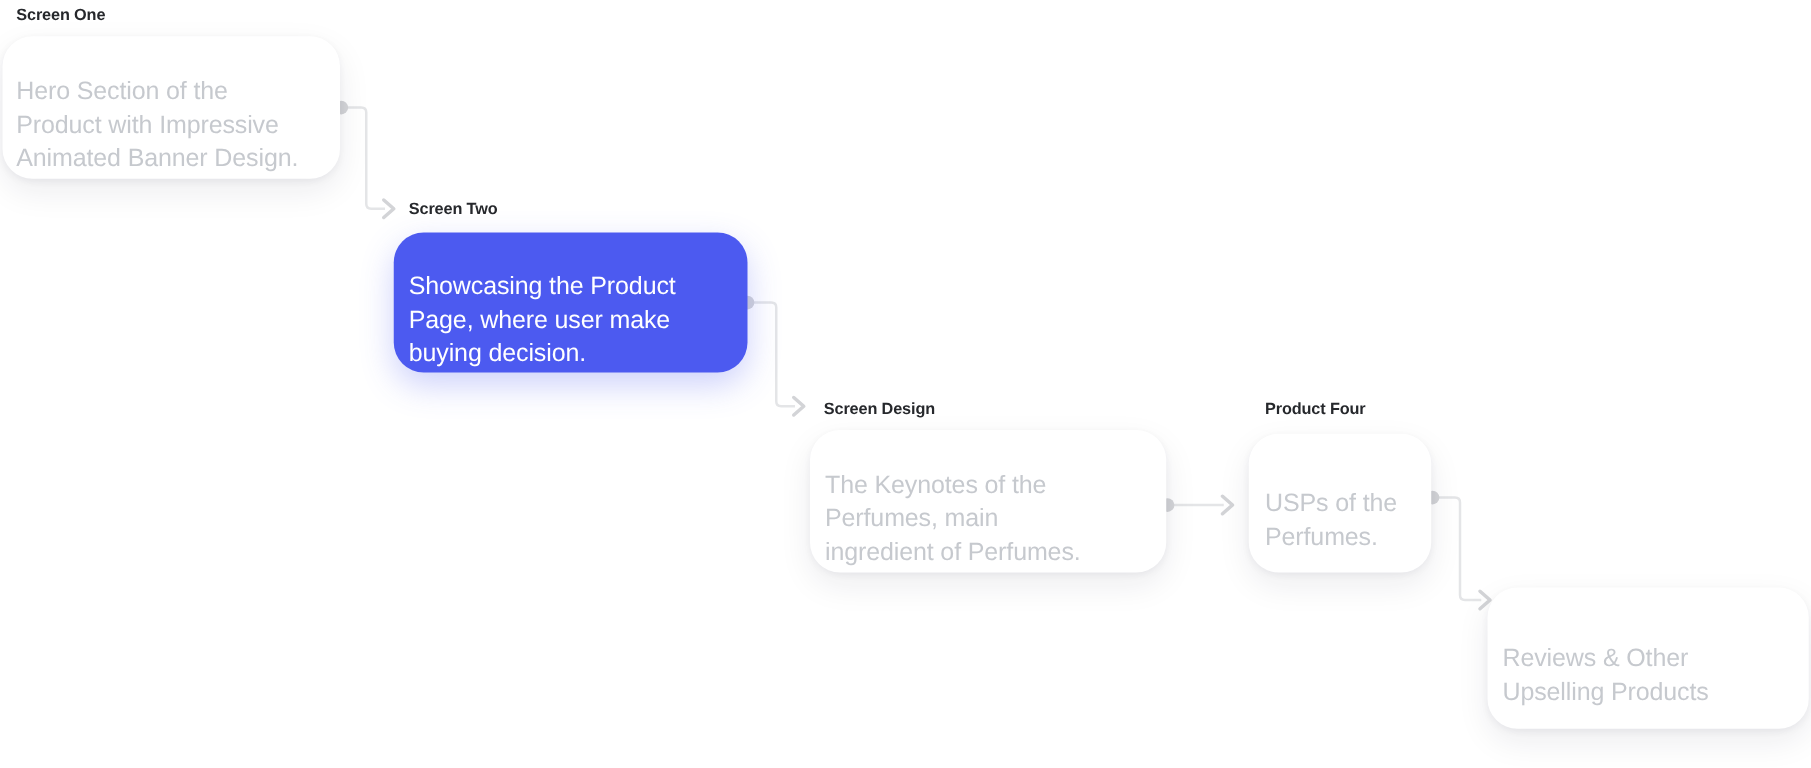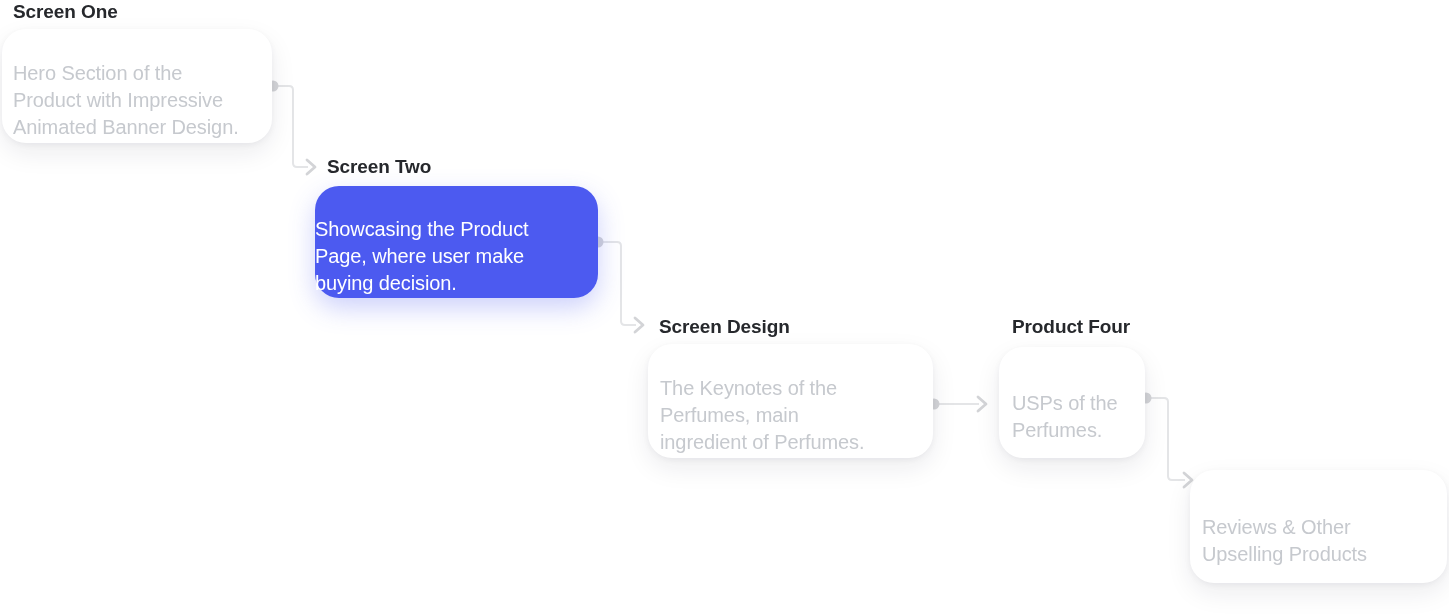--- a/index.html
+++ b/index.html
@@ -13,21 +13,21 @@
     font-family: "Liberation Sans", "DejaVu Sans", sans-serif;
   }
   .connectors {
     position: absolute;
     left: 0; top: 0;
     width: 1449px; height: 614px;
     pointer-events: none;
   }
   .node-label {
     position: absolute;
-    font-size: 19px;
+    font-size: 13px;
     font-weight: 700;
     letter-spacing: -0.1px;
     color: #26282c;
     white-space: nowrap;
     line-height: 20px;
     text-align: right;
   }
   .card {
     position: absolute;
     background: #ffffff;
@@ -45,21 +45,21 @@
     margin-top: 28px;
   }
   .card.active { background: var(--accent, #4c5af0); box-shadow: 0 10px 26px rgba(76, 90, 240, 0.28); }
   .card.active .card-text { color: #ffffff; }
 
   
   .l1 { left: 13px;   top: 2px; }
   .c1 { left: 2px;    top: 29px;  width: 270px; height: 114px; padding-left: 11px; }
   
   .l2 { left: 327px;  top: 157px; }
-  .c2 { left: 315px;  top: 186px; width: 283px; height: 112px; }
+  .c2 { left: 315px;  top: 186px; width: 283px; height: 112px; padding-left: 12px; }
   
   .l3 { left: 659px;  top: 317px; }
   .c3 { left: 648px;  top: 344px; width: 285px; height: 114px; padding-left: 12px; }
   
   .l4 { left: 1012px; top: 317px; }
   .c4 { left: 999px;  top: 347px; width: 146px; height: 111px; padding-left: 13px; }
   
   .l5 { left: 1202px; top: 472px; }
   .c5 { left: 1190px; top: 470px; width: 257px; height: 113px; padding-left: 12px; }
 

